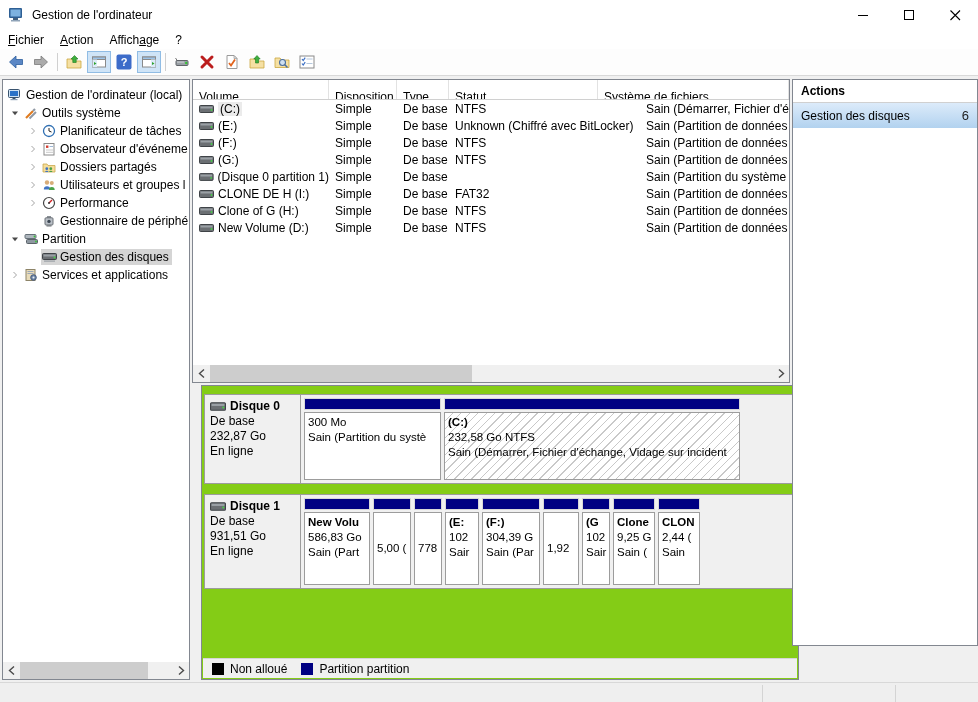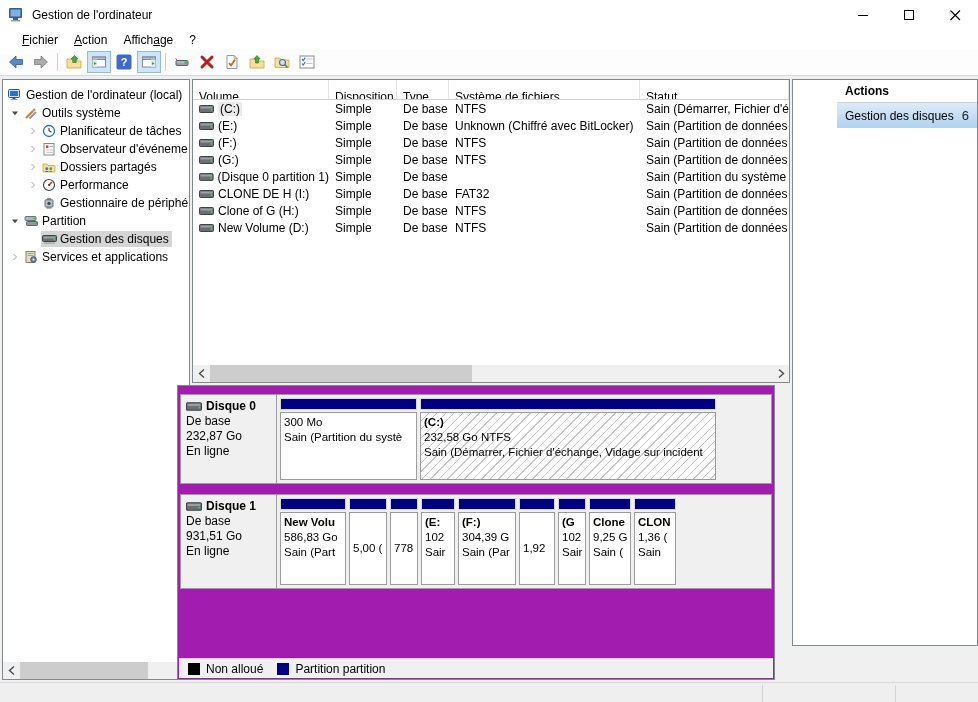--- a/index.html
+++ b/index.html
@@ -7,36 +7,36 @@
   body { font-family:"Liberation Sans", sans-serif; font-size:12px; color:#000; background:#f0f0f0; position:relative; }
 
   
   .titlebar { height:30px; background:#fff; display:flex; align-items:center; }
   .titlebar .appicon { margin:0 6px 0 8px; width:18px; height:16px; }
   .titlebar .title { font-size:12px; }
   .titlebar .spacer { flex:1; }
   .wbtn { width:46px; height:30px; display:flex; align-items:center; justify-content:center; background:#fff; border:none; }
 
   
-  .menubar { height:19px; background:#fff; display:flex; align-items:center; padding-left:14px;text-align:right; }
+  .menubar { height:19px; background:#fff; display:flex; align-items:center; padding-left:0;text-align:right; }
   .menuitem { padding:2px 8px; cursor:default; }
   .menuitem .k { text-decoration:underline; }
 
   
   .toolbar { height:27px; background:#fdfdfd; border-bottom:1px solid #d9d9d9; display:flex; align-items:center; padding-left:4px; gap:1px; }
   .tbtn { width:24px; height:22px; display:flex; align-items:center; justify-content:center; background:transparent; border:1px solid transparent; }
   .tbtn.toggled { background:#cfe4f7; border:1px solid #90bce4; }
   .tsep { width:1px; height:18px; background:#d0d0d0; margin:0 3px; }
 
   
   .panel { position:absolute; background:#fff; border:1px solid #828790; }
   .tree-panel   { left:2px;   top:79px; width:188px; height:601px; overflow:hidden; }
   .volume-panel { left:192px; top:79px; width:598px; height:304px; overflow:hidden; }
-  .graph-panel  { left:177px; top:385px; width:598px; height:295px; background:#a21caf; overflow:hidden; }
-  .actions-panel{ left:792px; top:79px; width:186px; height:567px; overflow:hidden;padding-left:44px; }
+  .graph-panel  { left:201px; top:385px; width:598px; height:295px; background:#84cc16; overflow:hidden; }
+  .actions-panel{ left:792px; top:79px; width:186px; height:567px; overflow:hidden; }
 
   
   .tree { padding-top:6px; }
   .trow { height:18px; display:flex; align-items:center; white-space:nowrap; }
   .trow .arrow { width:16px; height:16px; flex:0 0 16px; display:flex; align-items:center; justify-content:center; }
   .trow .ticon { width:16px; height:15px; flex:0 0 16px; display:flex; align-items:center; justify-content:center; }
   .trow .tlabel { padding:1px 3px; }
   .lvl0 { padding-left:4px; }
   .lvl1 { padding-left:4px; }
   .lvl2 { padding-left:22px;text-align:center; }
@@ -300,20 +300,38 @@
               <circle cx="4.8" cy="8.7" r="1.4" fill="#3f74c4"></circle>
               <circle cx="8.8" cy="8.7" r="1.4" fill="#4aa24a"></circle>
               <path d="M3 12 a2 2 0 0 1 3.6 0 Z" fill="#3f74c4"></path>
               <path d="M7 12 a2 2 0 0 1 3.6 0 Z" fill="#4aa24a"></path>
             </svg>
           </span>
       <span class="tlabel">Dossiers partagés</span>
         </span>
     </div>
 
+    <div class="trow lvl2">
+      <span class="arrow">
+          <svg width="12" height="12" viewBox="0 0 16 16">
+            <polyline points="6,4 10,8 6,12" fill="none" stroke="#a0a0a0" stroke-width="1.3"></polyline>
+          </svg>
+        </span>
+      <span class="selwrap">
+          <span class="ticon">
+            <svg width="14" height="14" viewBox="0 0 14 14">
+              <circle cx="5" cy="4.5" r="2.2" fill="#d8ad79"></circle>
+              <path d="M1.8 11.5 a3.2 3.2 0 0 1 6.4 0 Z" fill="#3f74c4"></path>
+              <circle cx="9.8" cy="5" r="2" fill="#d8ad79"></circle>
+              <path d="M6.9 12 a2.9 2.9 0 0 1 5.8 0 Z" fill="#4aa24a"></path>
+            </svg>
+          </span>
+      <span class="tlabel">Utilisateurs et groupes l</span>
+        </span>
+    </div>
 
     <div class="trow lvl2">
       <span class="arrow">
           <svg width="12" height="12" viewBox="0 0 16 16">
             <polyline points="6,4 10,8 6,12" fill="none" stroke="#a0a0a0" stroke-width="1.3"></polyline>
           </svg>
         </span>
       <span class="selwrap">
           <span class="ticon">
             <svg width="14" height="14" viewBox="0 0 14 14">
@@ -411,22 +429,22 @@
         </svg>
       </span>
   </div>
 </div>
 
 <div class="panel volume-panel">
   <div class="vheader">
     <span class="vh c-name">Volume</span>
     <span class="vh c-disp">Disposition</span>
     <span class="vh c-type">Type</span>
+    <span class="vh c-stat">Statut</span>
     <span class="vh c-fs">Système de fichiers</span>
-    <span class="vh c-stat">Statut</span>
   </div>
   <div class="listbody">
 
     <div class="vrow">
       <span class="vcell name c-name">
           <svg width="15" height="8" viewBox="0 0 15 8">
             <rect x="0.5" y="0.5" width="14" height="7" rx="1" fill="#6b6f73" stroke="#3f4347"></rect>
             <rect x="1.5" y="1.5" width="12" height="2" fill="#9aa0a5"></rect>
             <circle cx="12.5" cy="5" r="0.9" fill="#43d643"></circle>
           </svg>
@@ -667,21 +685,21 @@
         <div class="pbody">
             <div class="b">Clone</div>
             <div>9,25 G</div>
             <div>Sain (</div>
           </div>
       </div>
       <div class="part" style="width:42px">
         <div class="pbar"></div>
         <div class="pbody">
             <div class="b">CLON</div>
-            <div>1,36 (</div>
+            <div>2,44 (</div>
             <div>Sain</div>
           </div>
       </div>
     </div>
   </div>
 
   <div class="legend">
     <span class="lsq black"></span>
     <span class="ltext">Non alloué</span>
     <span class="lsq navy"></span>

